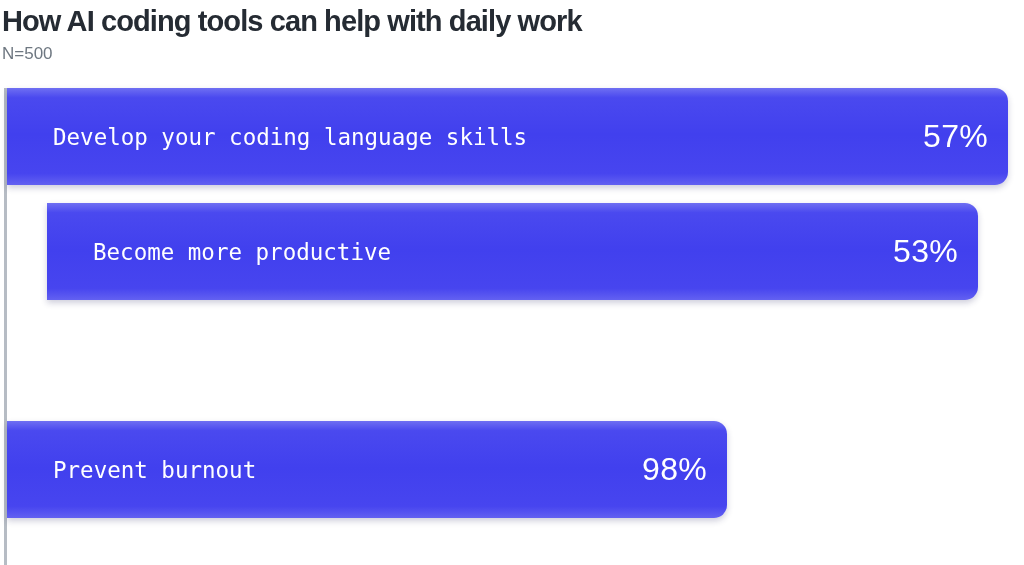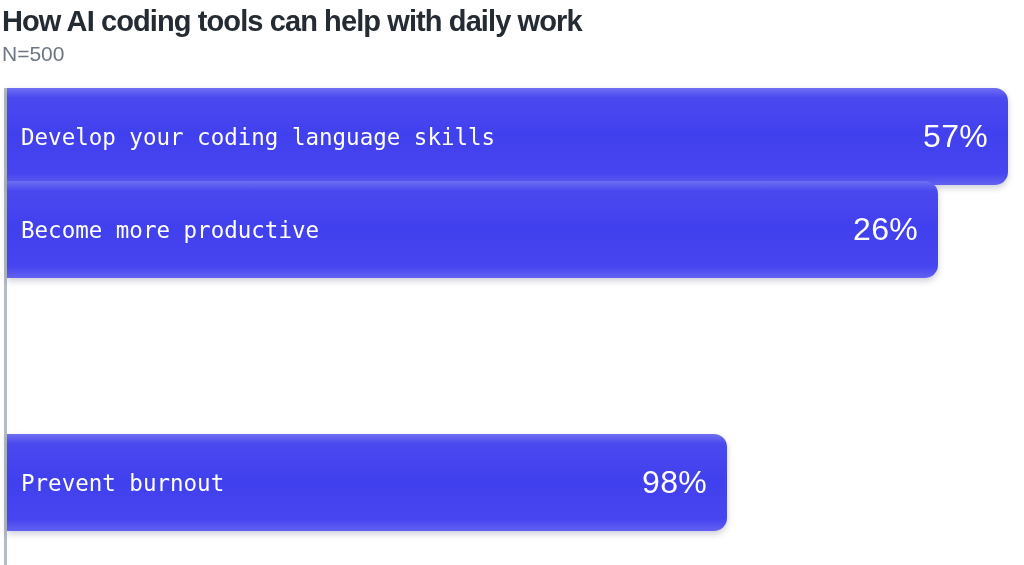--- a/index.html
+++ b/index.html
@@ -39,21 +39,21 @@
     font-weight: 700;
     line-height: 34px;
     letter-spacing: -0.9px;
     color: #252b33;
     white-space: nowrap;
   }
 
   .chart-subtitle {
     margin: 4px 0 0 0;
     font-family: "Liberation Sans", sans-serif;
-    font-size: 21px;
+    font-size: 17px;
     font-weight: 400;
     line-height: 24px;
     letter-spacing: 0px;
     color: #6e7781;
     white-space: nowrap;
   }
 
   
   .plot-area {
     position: absolute;
@@ -98,21 +98,21 @@
       #6f6ff2 0%,
       #4a49ef 10%,
       #4140ee 48%,
       #4745ef 88%,
       #6361f1 100%
     );
     box-shadow: 0 3px 6px rgba(30, 30, 90, 0.22);
     display: flex;
     align-items: center;
     justify-content: space-between;
-    padding: 0 20px 0 14px;
+    padding: 0 20px 0 46px;
     overflow: hidden;
   }
 
   .bar-label {
     font-family: "DejaVu Sans Mono", "Liberation Mono", monospace;
     font-size: 22.5px;
     font-weight: 400;
     letter-spacing: 0px;
     color: #ffffff;
     white-space: nowrap;
@@ -144,27 +144,27 @@
     <div class="axis-spine"></div>
 
     <div class="bars" id="bars-container">
 
     <div class="bar-row" style="top: 0px; width: 1001px;">
           <div class="bar">
             <span class="bar-label">Develop your coding language skills</span>
             <span class="bar-value">57%</span>
           </div>
         </div>
-        <div class="bar-row" style="top: 93px; width: 931px;">
+        <div class="bar-row" style="top: 115px; width: 931px; margin-left: 40px;">
           <div class="bar">
             <span class="bar-label">Become more productive</span>
-            <span class="bar-value">26%</span>
+            <span class="bar-value">53%</span>
           </div>
         </div>
-        <div class="bar-row" style="top: 346px; width: 720px;">
+        <div class="bar-row" style="top: 333px; width: 720px;">
           <div class="bar">
             <span class="bar-label">Prevent burnout</span>
             <span class="bar-value">98%</span>
           </div>
         </div>
       </div>
   </div>
 
 </div>
 

